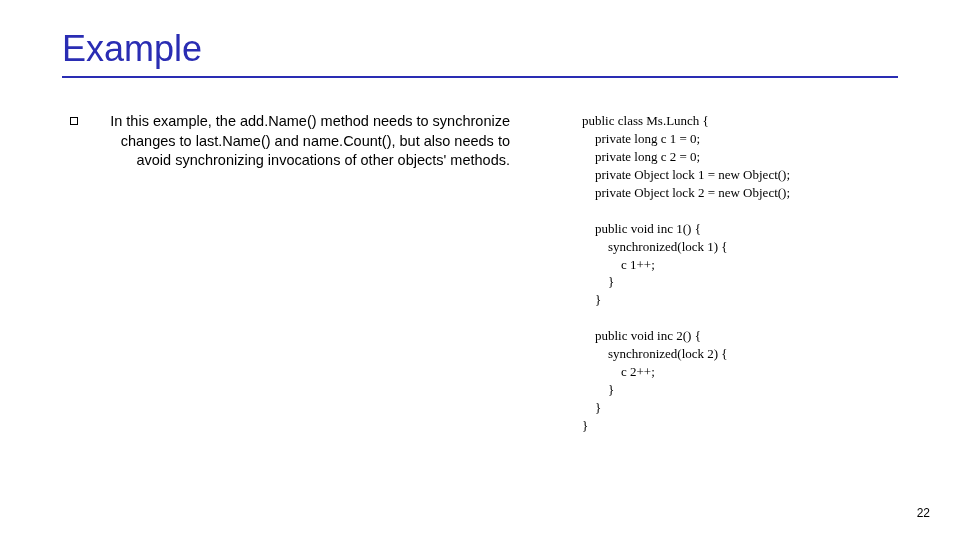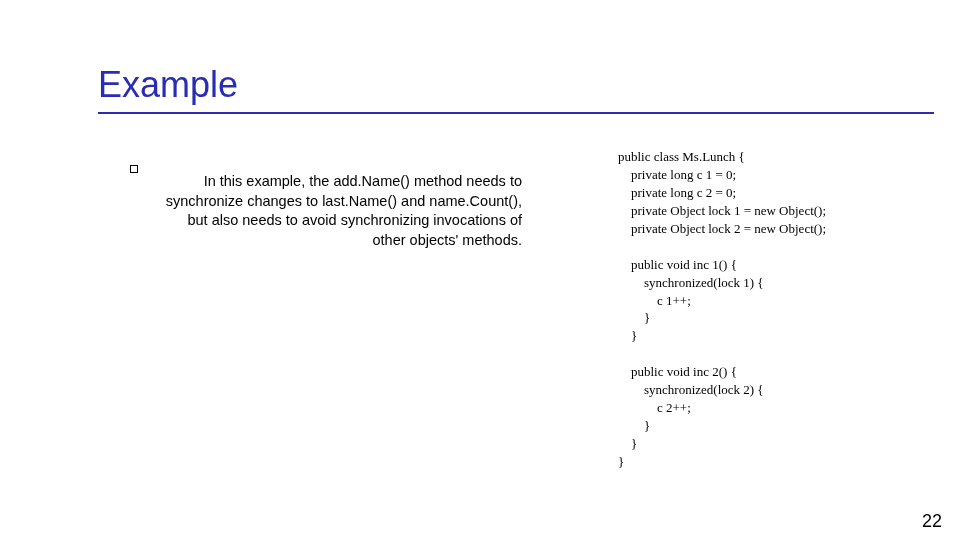--- a/index.html
+++ b/index.html
@@ -1,15 +1,15 @@
 <!DOCTYPE html>
 <html><head>
 <meta charset="utf-8">
 <style>
-  * { margin: 12px; padding: 0; box-sizing: border-box; }
+  * { margin: 0; padding: 0; box-sizing: border-box; }
   body {
     width: 960px;
     height: 540px;
     background: #fff;
     font-family: Arial, Helvetica, sans-serif;
     position: relative;
     color: #000;
   }
   .title {
     position: absolute;
@@ -59,21 +59,21 @@
     font-size: 13px;
     line-height: 1.38;
     color: #000;
     white-space: pre;
     font-family: Liberation Serif, serif;
   }
   .page-num {
     position: absolute;
     right: 30px;
     bottom: 20px;
-    font-size: 18px;
+    font-size: 12px;
     color: #000;
   }
 </style>
 </head>
 <body>
 
 <div class="title">Example</div>
 <div class="underline"></div>
 
 <div class="left-col">

